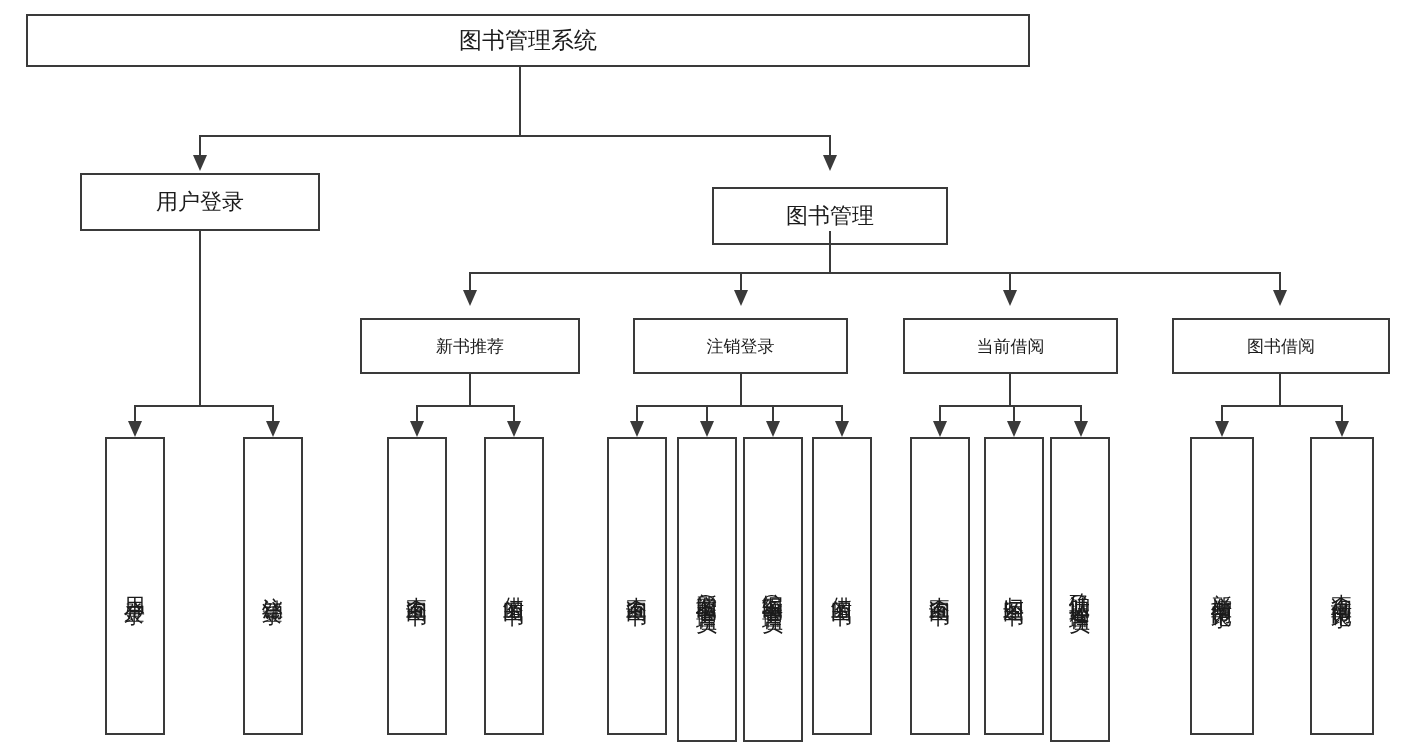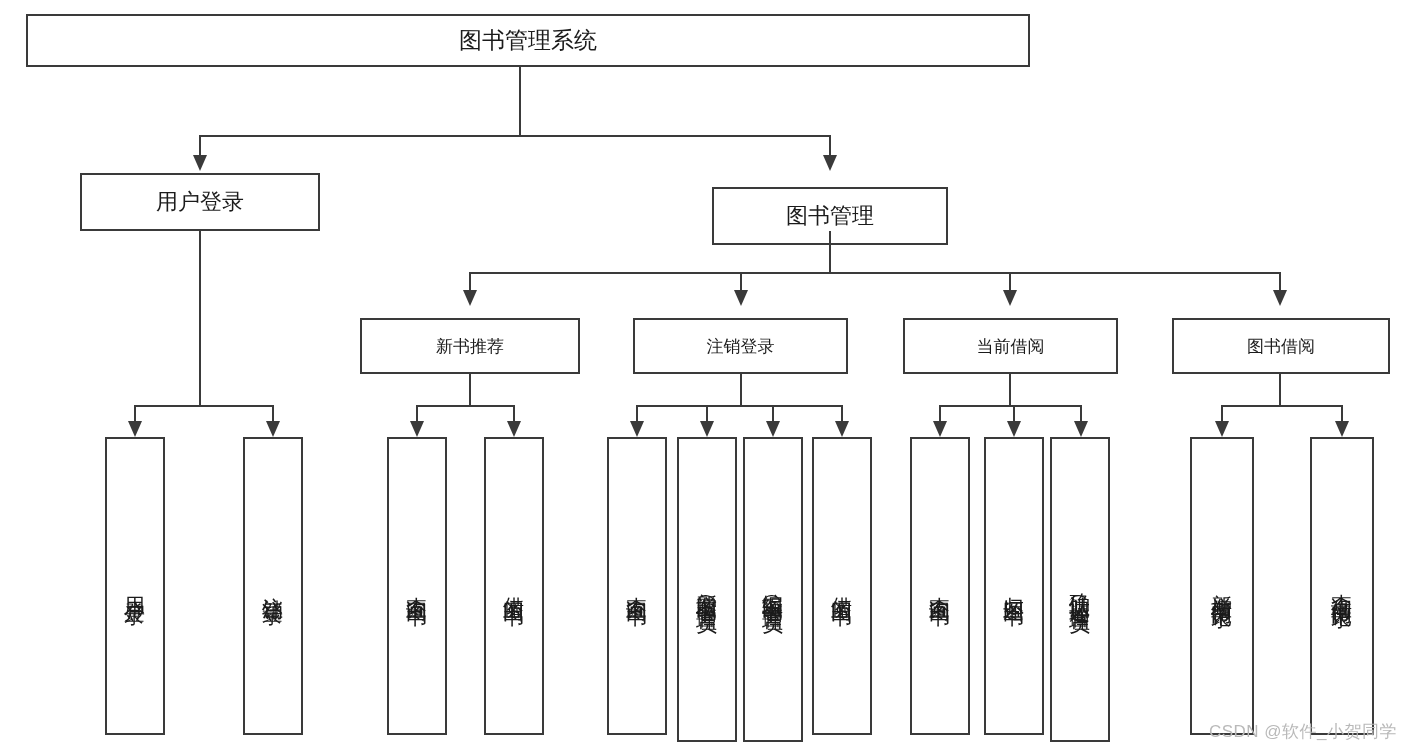--- a/index.html
+++ b/index.html
@@ -211,15 +211,14 @@
     <span class="vtext">确认归还（管理员）</span>
   </div>
 
   <div class="node leaf" style="left:1190px; top:437px; width:64px; height:298px;">
     <span class="vtext">新增借阅记录</span>
   </div>
   <div class="node leaf" style="left:1310px; top:437px; width:64px; height:298px;">
     <span class="vtext">查询借阅记录</span>
   </div>
 
-  <div id="watermark">CSDN @软件_小贺同学</div>
 
 </div>
 
 </body></html>

